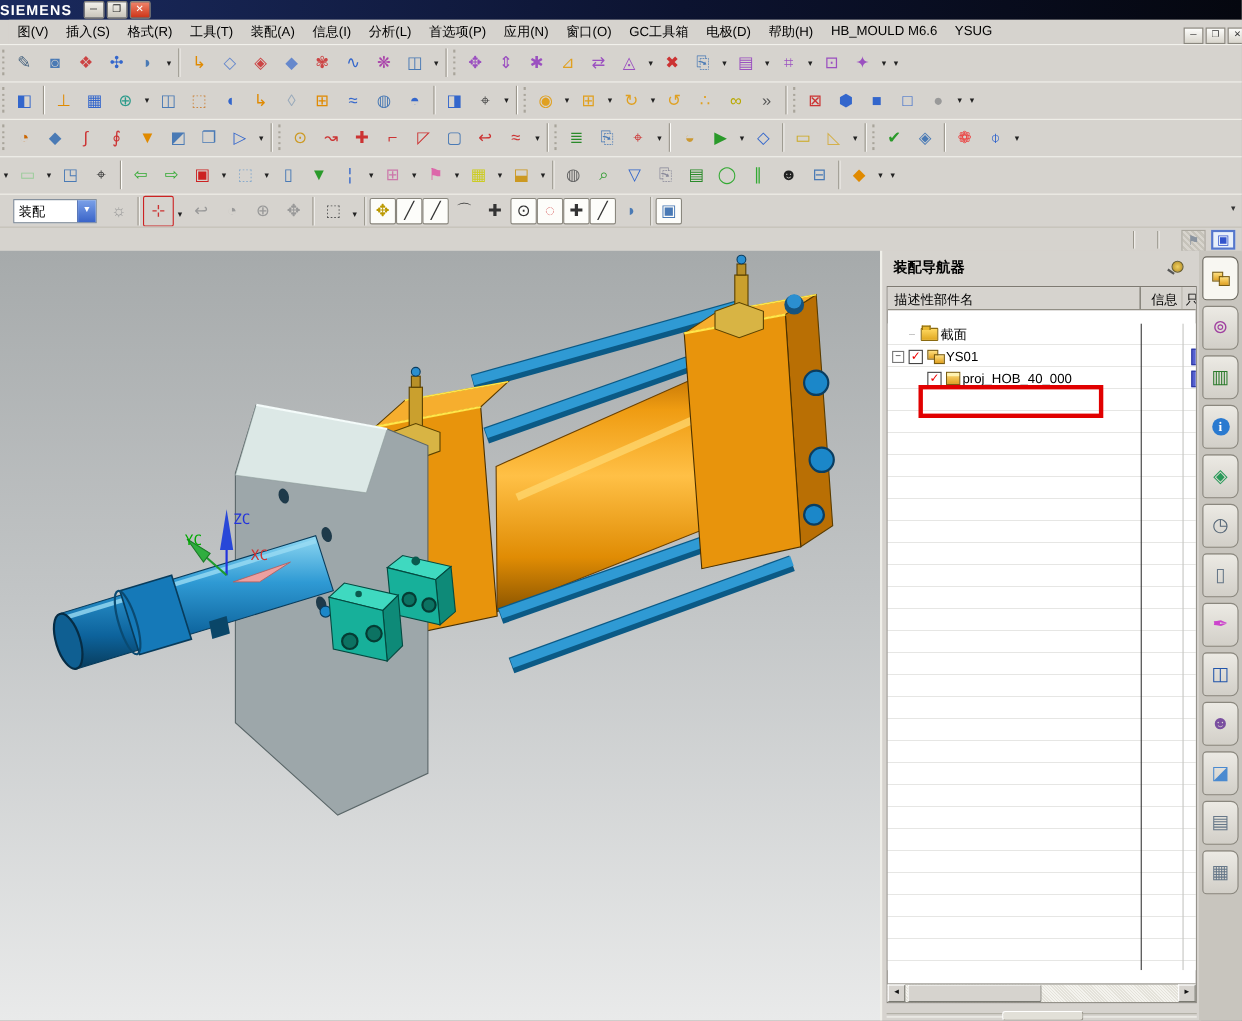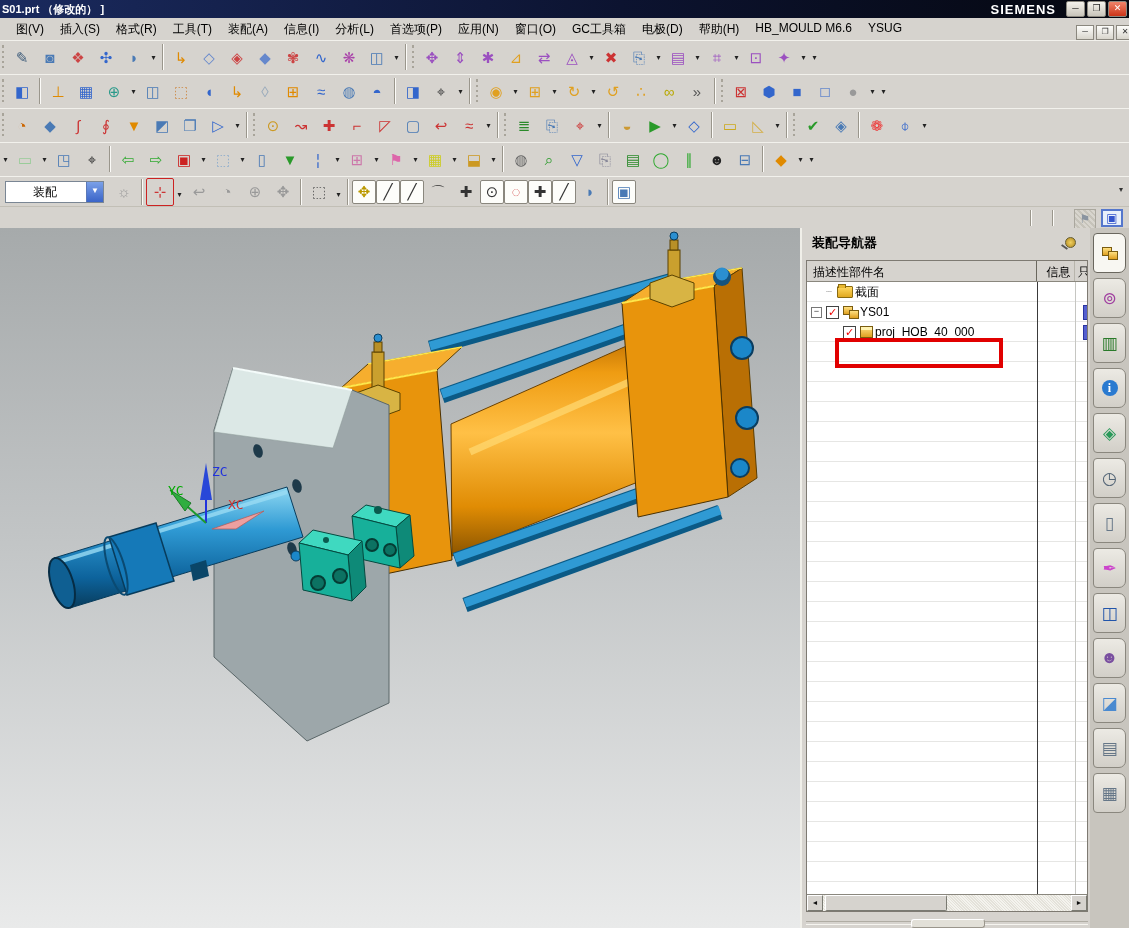--- a/index.html
+++ b/index.html
@@ -30,21 +30,21 @@
   .tb-s{width:0;height:26px;margin:3px 3px 0 3px;border-left:1px solid #9a968c;border-right:1px solid #fcfbf8;}
   .tb-h{width:5px;height:26px;margin:3px 2px 0 1px;
     background:repeating-linear-gradient(180deg,#a8a49a 0 2px,transparent 2px 5px);
     background-size:2px 100%;background-repeat:repeat-y;background-position:1px 2px;}
   .tb-d{width:11px;height:26px;margin-top:3px;line-height:28px;font-size:8px;color:#222;text-align:center;}
   .tb-i.redbox{border:1px solid #cc2222;}
   .tb-i.snap{background:#fdfdfa;border:1px solid #8a877e;width:22px;height:22px;line-height:22px;margin-top:4px;}
   
   .selbar{position:absolute;left:0;top:176px;width:100%;height:30px;background:#d6d3ce;
     border-top:1px solid #f2f1ec;display:flex;align-items:center;}
-  .combo{width:74px;height:20px;background:#fff;border:1px solid #7a8694;display:flex;margin:0 6px 0 5px;padding-left:23px;}
+  .combo{width:74px;height:20px;background:#fff;border:1px solid #7a8694;display:flex;margin:0 6px 0 12px;}
   .combo .val{flex:1;padding:2px 0 0 4px;font-size:12px;}
   .combo .btn{width:16px;background:linear-gradient(#7aa0e8,#3a64c8);color:#fff;font-size:8px;
     line-height:18px;text-align:center;border-left:1px solid #5a78b8;}
   .selbar .tb-i{margin-top:0;}
   .selbar .tb-s{margin-top:0;}
   .sel-caret{position:absolute;right:6px;top:8px;font-size:8px;color:#333;}
   
   .subrow{position:absolute;left:0;top:206px;width:100%;height:22px;background:#d6d3ce;
     border-top:1px solid #c2bfb6;}
   .sub-sep{position:absolute;top:3px;width:0;height:16px;border-left:1px solid #9a968c;border-right:1px solid #fcfbf8;}
@@ -58,21 +58,21 @@
     background:linear-gradient(180deg,#a6aaab 0%,#c2c5c6 45%,#e9eaea 100%);}
   .viewport svg{position:absolute;left:0;top:0;}
   
   .panel{position:absolute;left:800px;top:0;width:290px;height:700px;background:#d6d3ce;
     border-left:2px solid #f0efe9;}
   .nav-title{position:absolute;left:10px;top:6px;font-weight:bold;font-size:13px;}
   .pin{position:absolute;right:16px;top:9px;width:9px;height:9px;background:radial-gradient(#f0d060,#b08820);
     border:1px solid #655c30;border-radius:50%;}
   .pin:after{content:"";position:absolute;left:-5px;top:8px;width:7px;height:2px;background:#555;transform:rotate(35deg);}
   .tree-box{position:absolute;left:4px;top:32px;width:282px;height:652px;background:#fff;
-    border:1px solid #7e7a72;box-sizing:border-box;display:flex;flex-direction:column;}
+    border:1px solid #7e7a72;box-sizing:border-box;display:flex;flex-direction:column;gap:12px;}
   .tree-head{height:20px;background:#d6d3ce;display:flex;border-bottom:1px solid #8a877e;flex:none;}
   .th1{width:230px;padding:3px 0 0 6px;border-right:1px solid #6a675e;box-sizing:border-box;}
   .th2{width:38px;padding:3px 0 0 6px;border-right:1px solid #b8b5ac;box-sizing:border-box;text-align:center;}
   .th3{flex:1;padding:3px 0 0 3px;overflow:hidden;white-space:nowrap;}
   .tree-body{flex:1;position:relative;overflow:hidden;
     background:repeating-linear-gradient(180deg,#ffffff 0 19px,#e6e6e4 19px 20px);}
   .vline1{position:absolute;left:230px;top:0;bottom:0;width:1px;background:#3a3a3a;}
   .vline2{position:absolute;left:268px;top:0;bottom:0;width:1px;background:#c6c6c2;}
   .trow{height:20px;display:flex;align-items:center;font-size:12px;position:relative;}
   .guide{color:#999;font-size:9px;width:12px;text-align:center;flex:none;}
@@ -115,21 +115,20 @@
   .side-tab.active{background:#f8f7f2;border-color:#6a675e;}
   .side-tab .circ{width:16px;height:16px;border-radius:50%;color:#fff;font-size:12px;font-weight:bold;
     line-height:16px;text-align:center;font-family:"Liberation Serif","DejaVu Serif",serif;}
 </style>
 </head>
 <body>
 
 <div class="app">
 
   <div class="titlebar">
-    <div class="ttl">S01.prt （修改的） ]</div>
     <div class="brand">SIEMENS</div>
     <div class="wbtn">─</div>
     <div class="wbtn">❐</div>
     <div class="wbtn close">✕</div>
   </div>
 
   <div class="menubar">
     <div id="menus" style="display:flex;">
         <div class="menu-item">图(V)</div>
         <div class="menu-item">插入(S)</div>

